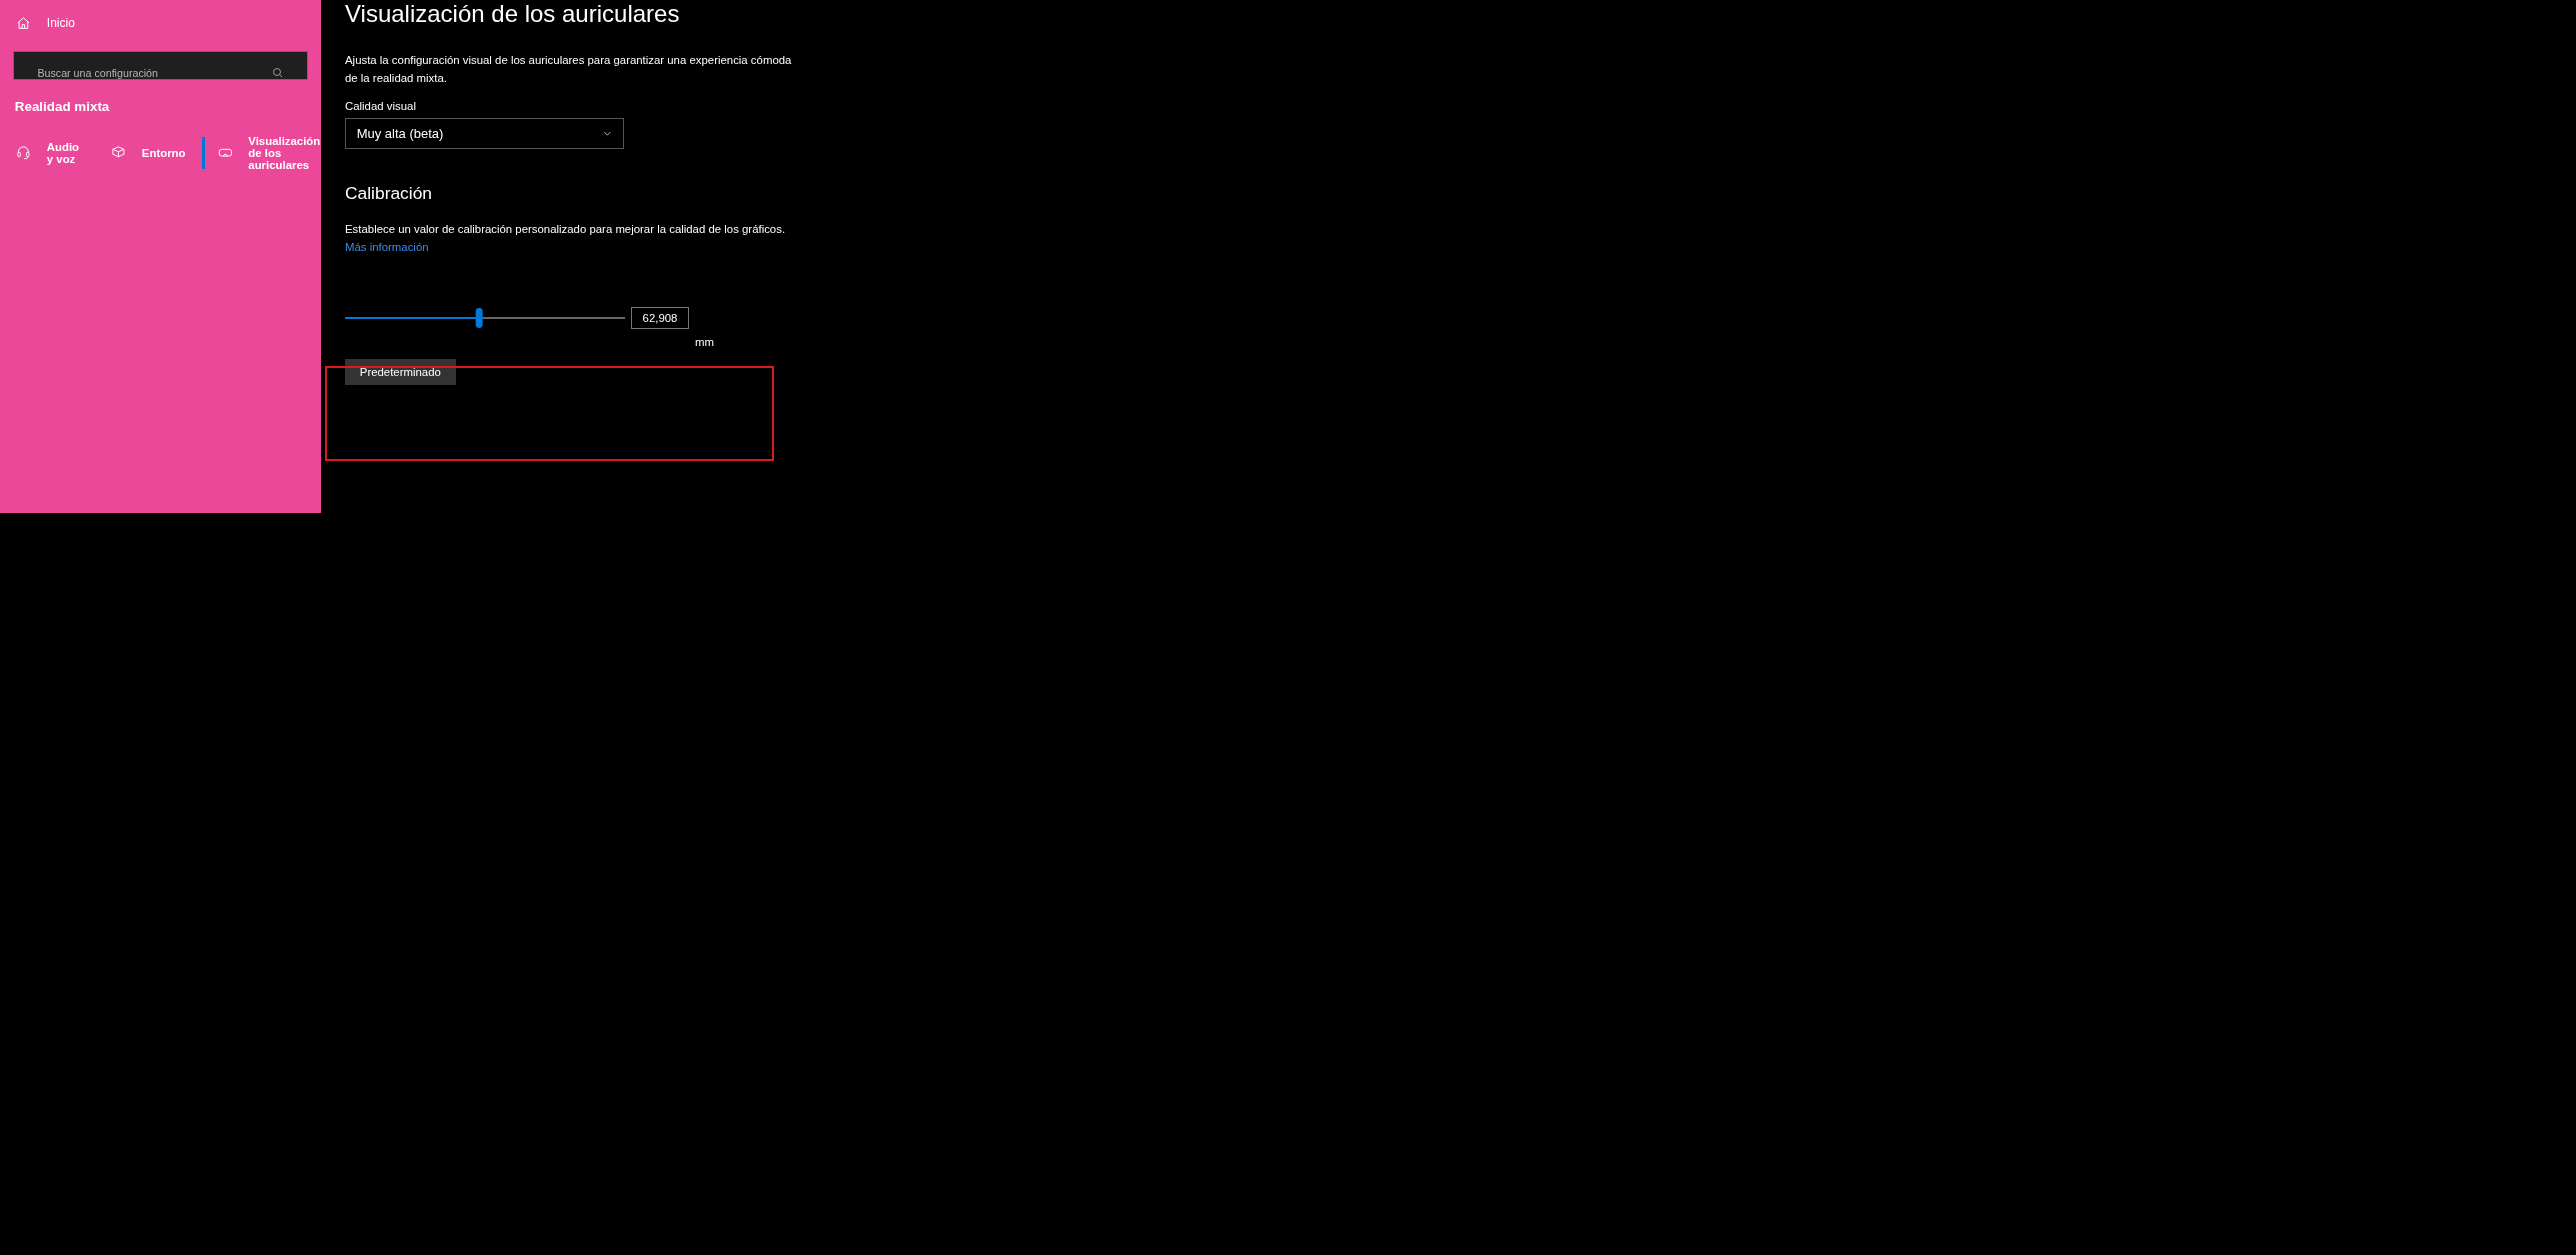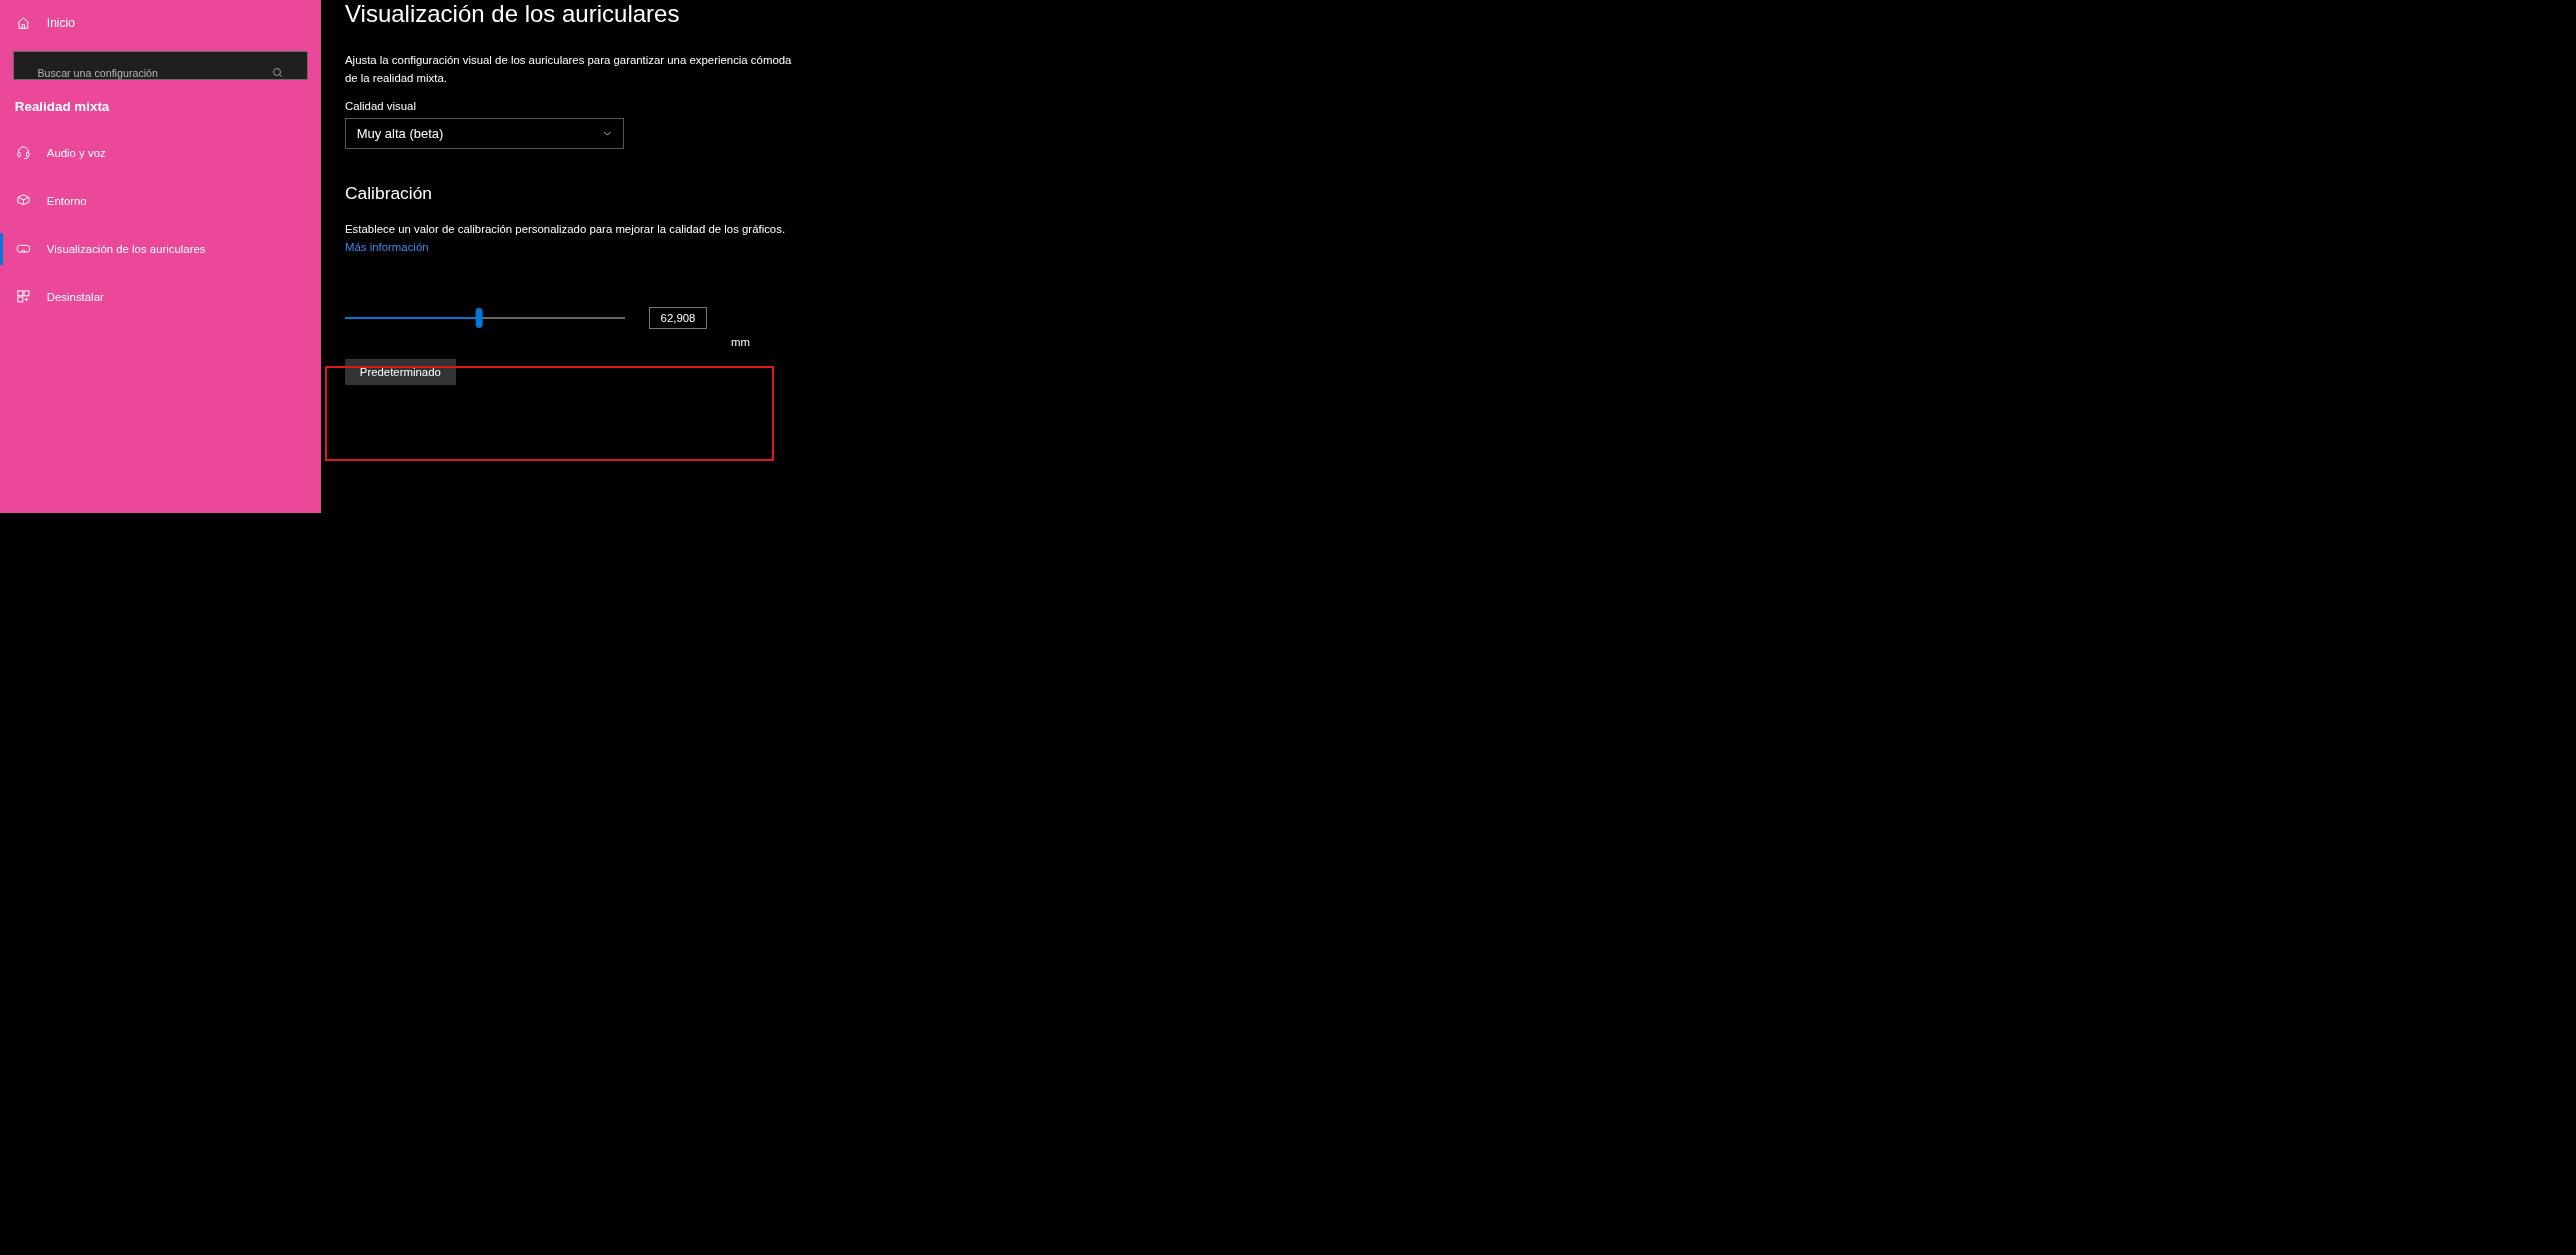--- a/index.html
+++ b/index.html
@@ -49,21 +49,22 @@
   }
   .search-wrap input::placeholder { color: #b5b5b5; }
   .search-wrap .sicon { width:12px; height:12px; color:#b5b5b5; }
   .cat-title {
     padding: 5.4px 14.8px 14.8px 14.8px;
     font-size: 13.4px;
     font-weight: 600;
   }
   .nav {
     display: flex;
-    flex-direction: column;
+    flex-direction: row;
+    font-weight: bold;
   }
   .nav-item {
     display: flex;
     align-items: center;
     gap: 16px;
     padding: 0 16px;
     height: 48px;
     cursor: pointer;
     position: relative;
   }
@@ -129,21 +130,21 @@
     position: absolute;
     left: 325px;
     top: 366px;
     width: 449px;
     height: 95px;
     pointer-events: none;
   }
   .slider-row {
     display:flex;
     align-items:center;
-    gap: 24px;
+    gap: 6px;
     margin-top: 35px;
   }
   .slider {
     position: relative;
     width: 280px;
     height: 20px;
     display:flex;
     align-items:center;
     cursor:pointer;
   }

